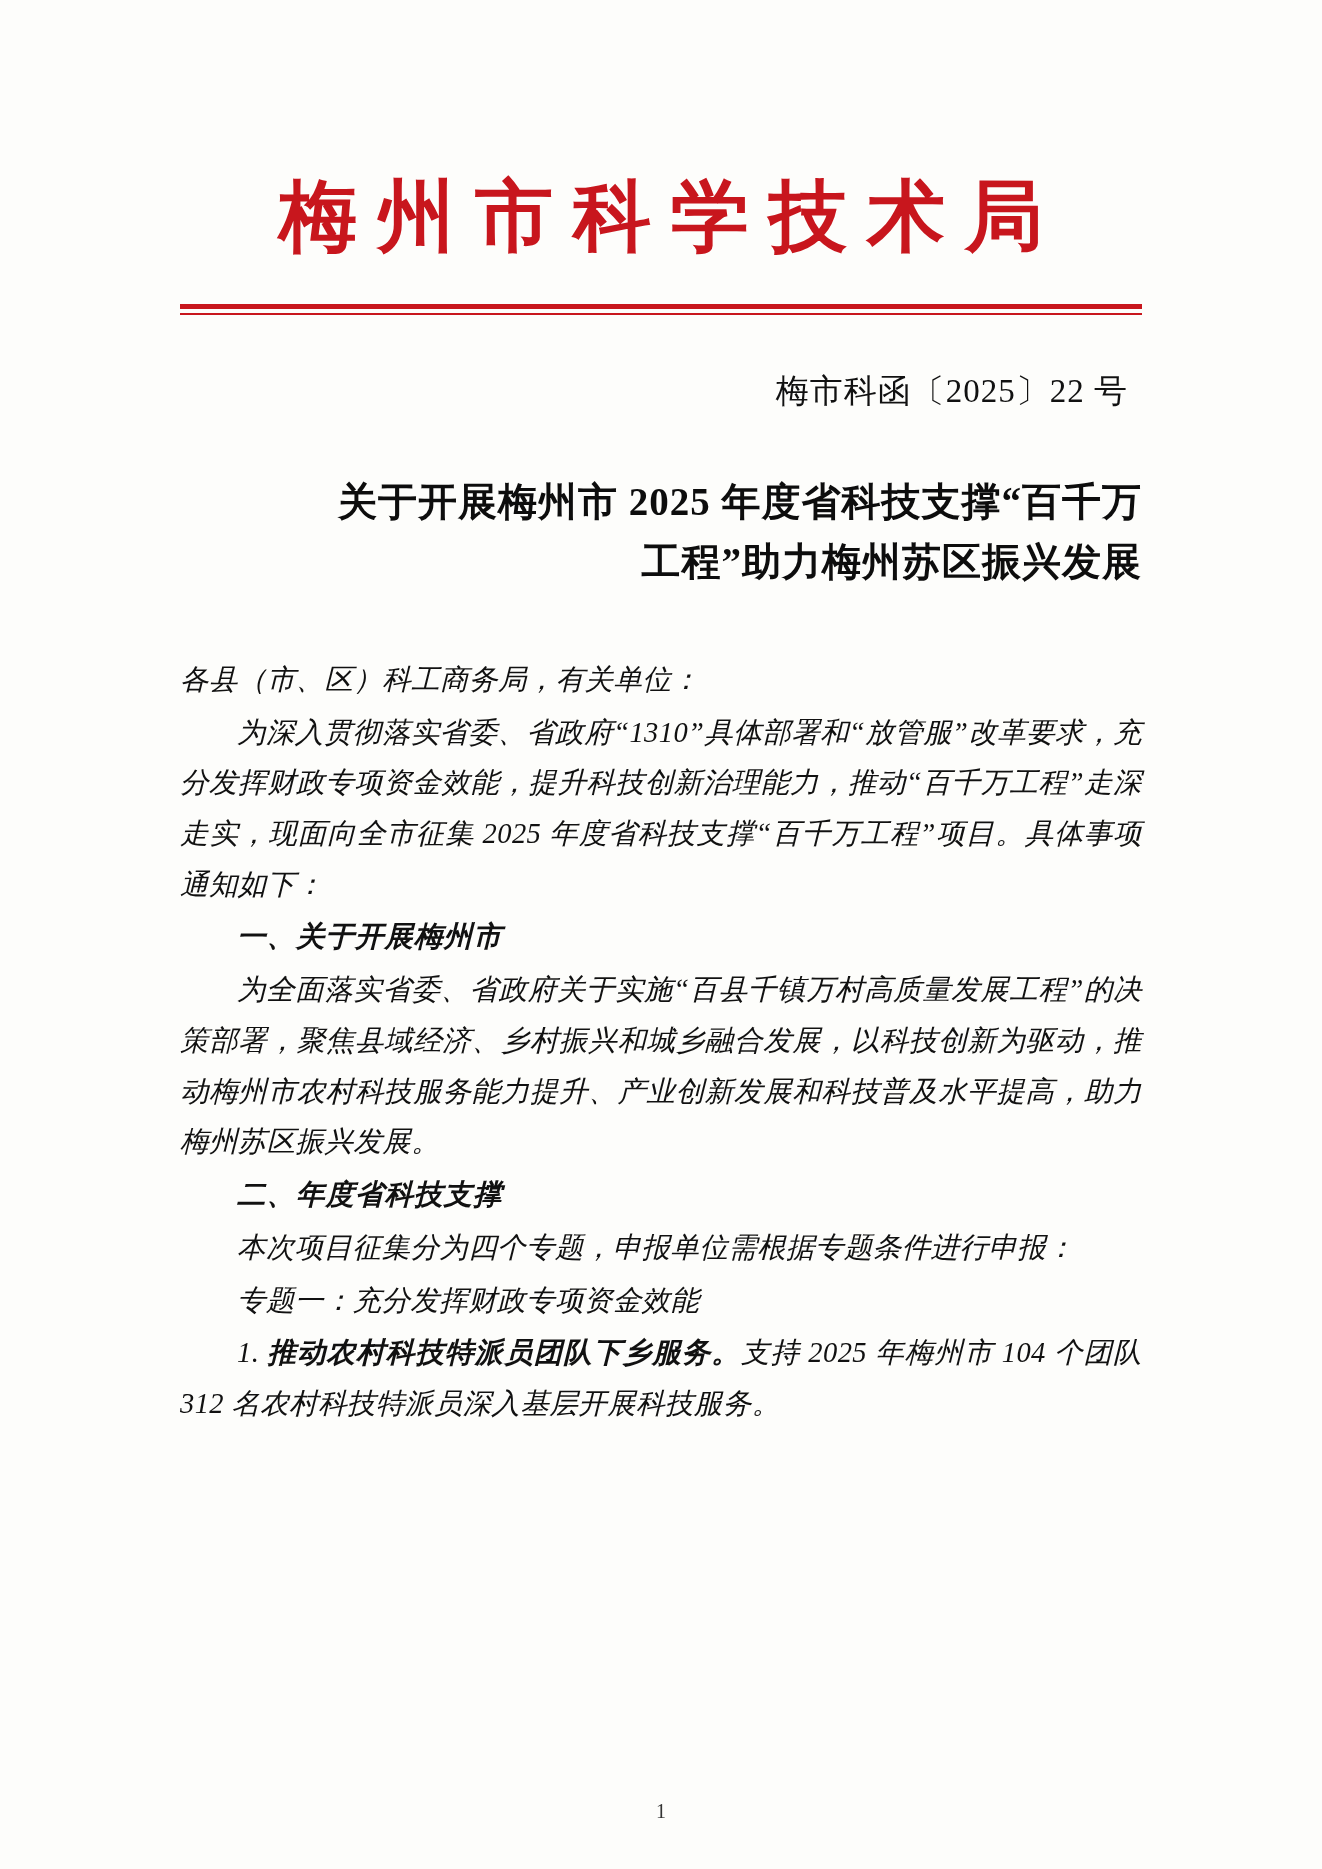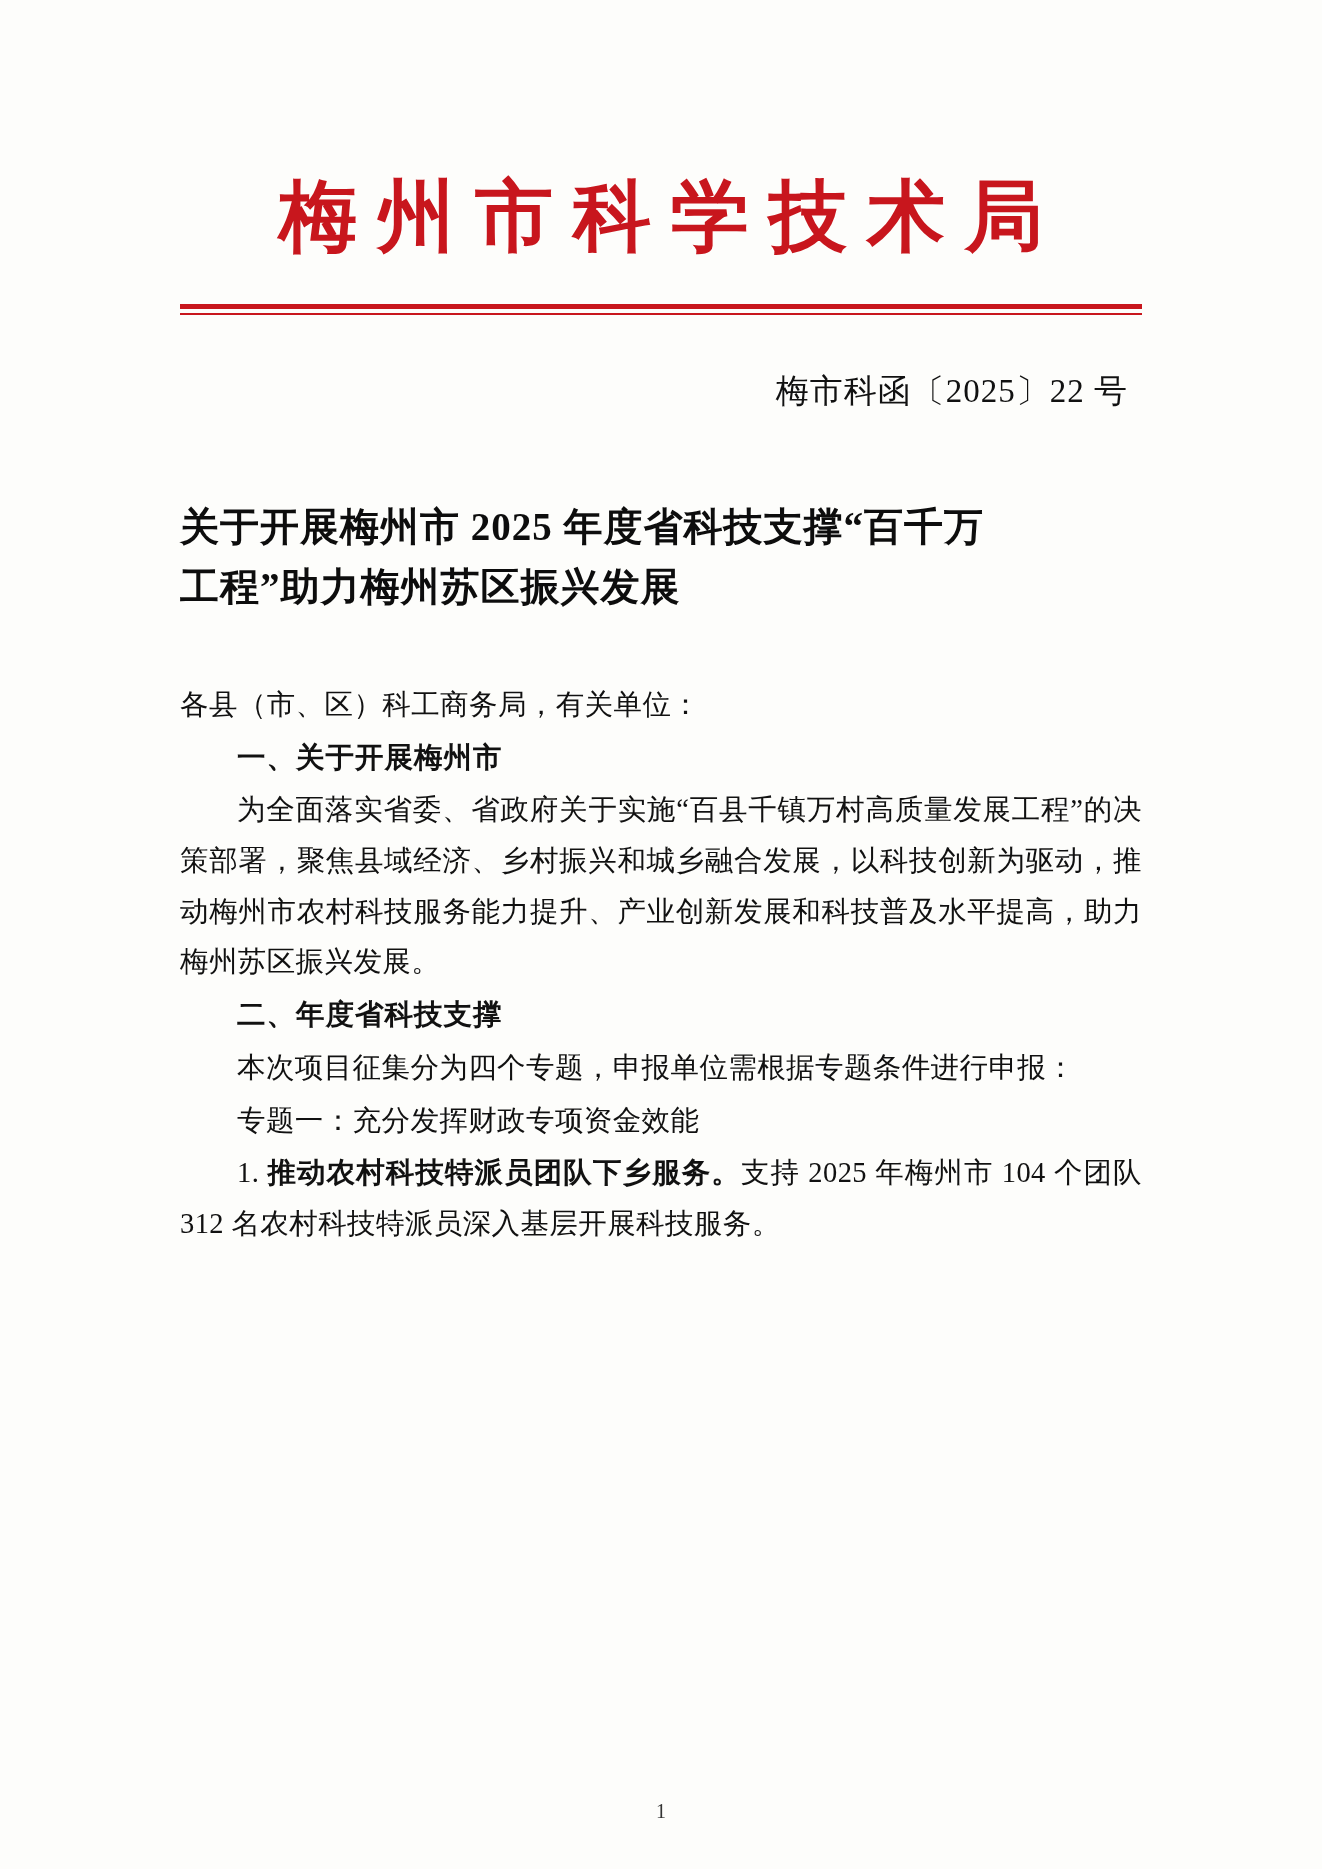--- a/index.html
+++ b/index.html
@@ -60,39 +60,40 @@
     margin-top: 60px;
     text-align: right;
     font-size: 33px;
     letter-spacing: 1px;
     color: #111;
     padding-right: 14px;
   }
 
   
   .doc-title {
-    margin-top: 83px;
-    text-align: left;
+    margin-top: 58px;
+    text-align: right;
     font-size: 39px;
     font-weight: 700;
     line-height: 1.55;
     letter-spacing: 1px;
     color: #0d0d0d;
   }
   .doc-title .line {
     display: block;
   }
 
   
   .body-text {
     margin-top: 62px;
     font-size: 28.5px;
     line-height: 1.78;
     letter-spacing: 0.4px;
     color: #111;
+    font-style: italic;
   }
   .body-text p {
     margin: 0 0 2px 0;
     text-align: justify;
     text-justify: inter-ideograph;
   }
   .indent {
     text-indent: 2em;
   }
   .noindent {
@@ -134,20 +135,21 @@
 
   <div class="doc-title">
     <span class="line">关于开展梅州市 2025 年度省科技支撑“百千万</span>
     <span class="line">工程”助力梅州苏区振兴发展</span>
   </div>
 
   <div class="body-text">
 
     <p class="noindent">各县（市、区）科工商务局，有关单位：</p>
 
+    <p class="indent">为深入贯彻落实省委、省政府“1310”具体部署和“放管服”改革要求，充分发挥财政专项资金效能，提升科技创新治理能力，推动“百千万工程”走深走实，现面向全市征集 2025 年度省科技支撑“百千万工程”项目。具体事项通知如下：</p>
 
     <p class="heading">一、关于开展梅州市</p>
 
     <p class="indent">为全面落实省委、省政府关于实施“百县千镇万村高质量发展工程”的决策部署，聚焦县域经济、乡村振兴和城乡融合发展，以科技创新为驱动，推动梅州市农村科技服务能力提升、产业创新发展和科技普及水平提高，助力梅州苏区振兴发展。</p>
 
     <p class="heading">二、年度省科技支撑</p>
 
     <p class="indent">本次项目征集分为四个专题，申报单位需根据专题条件进行申报：</p>
 
     <p class="indent">专题一：充分发挥财政专项资金效能</p>

